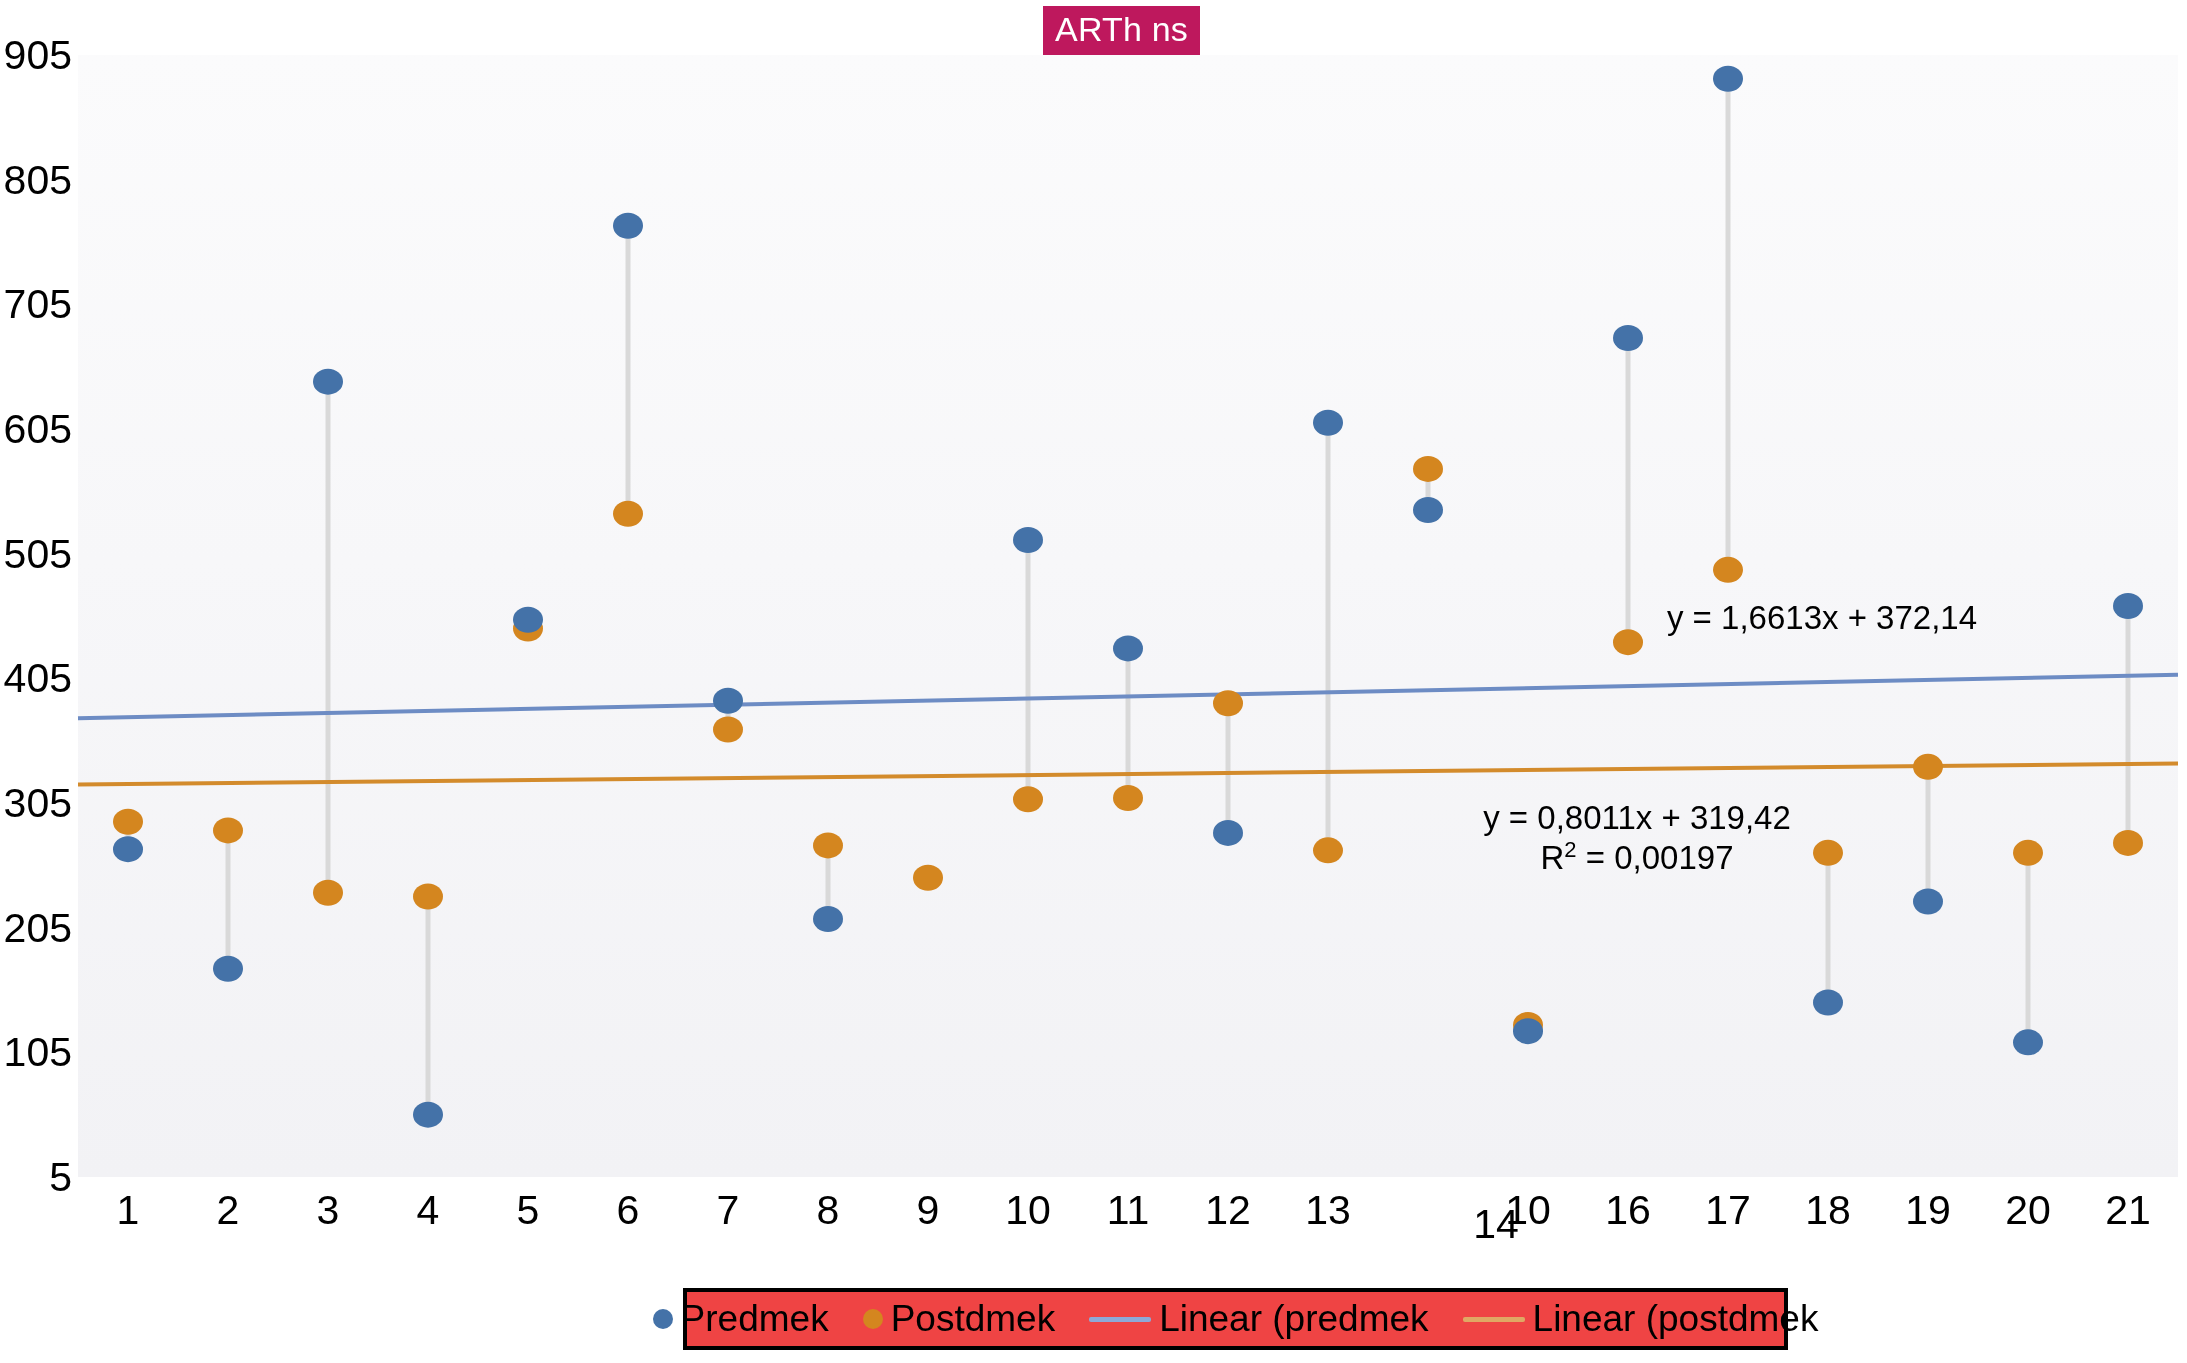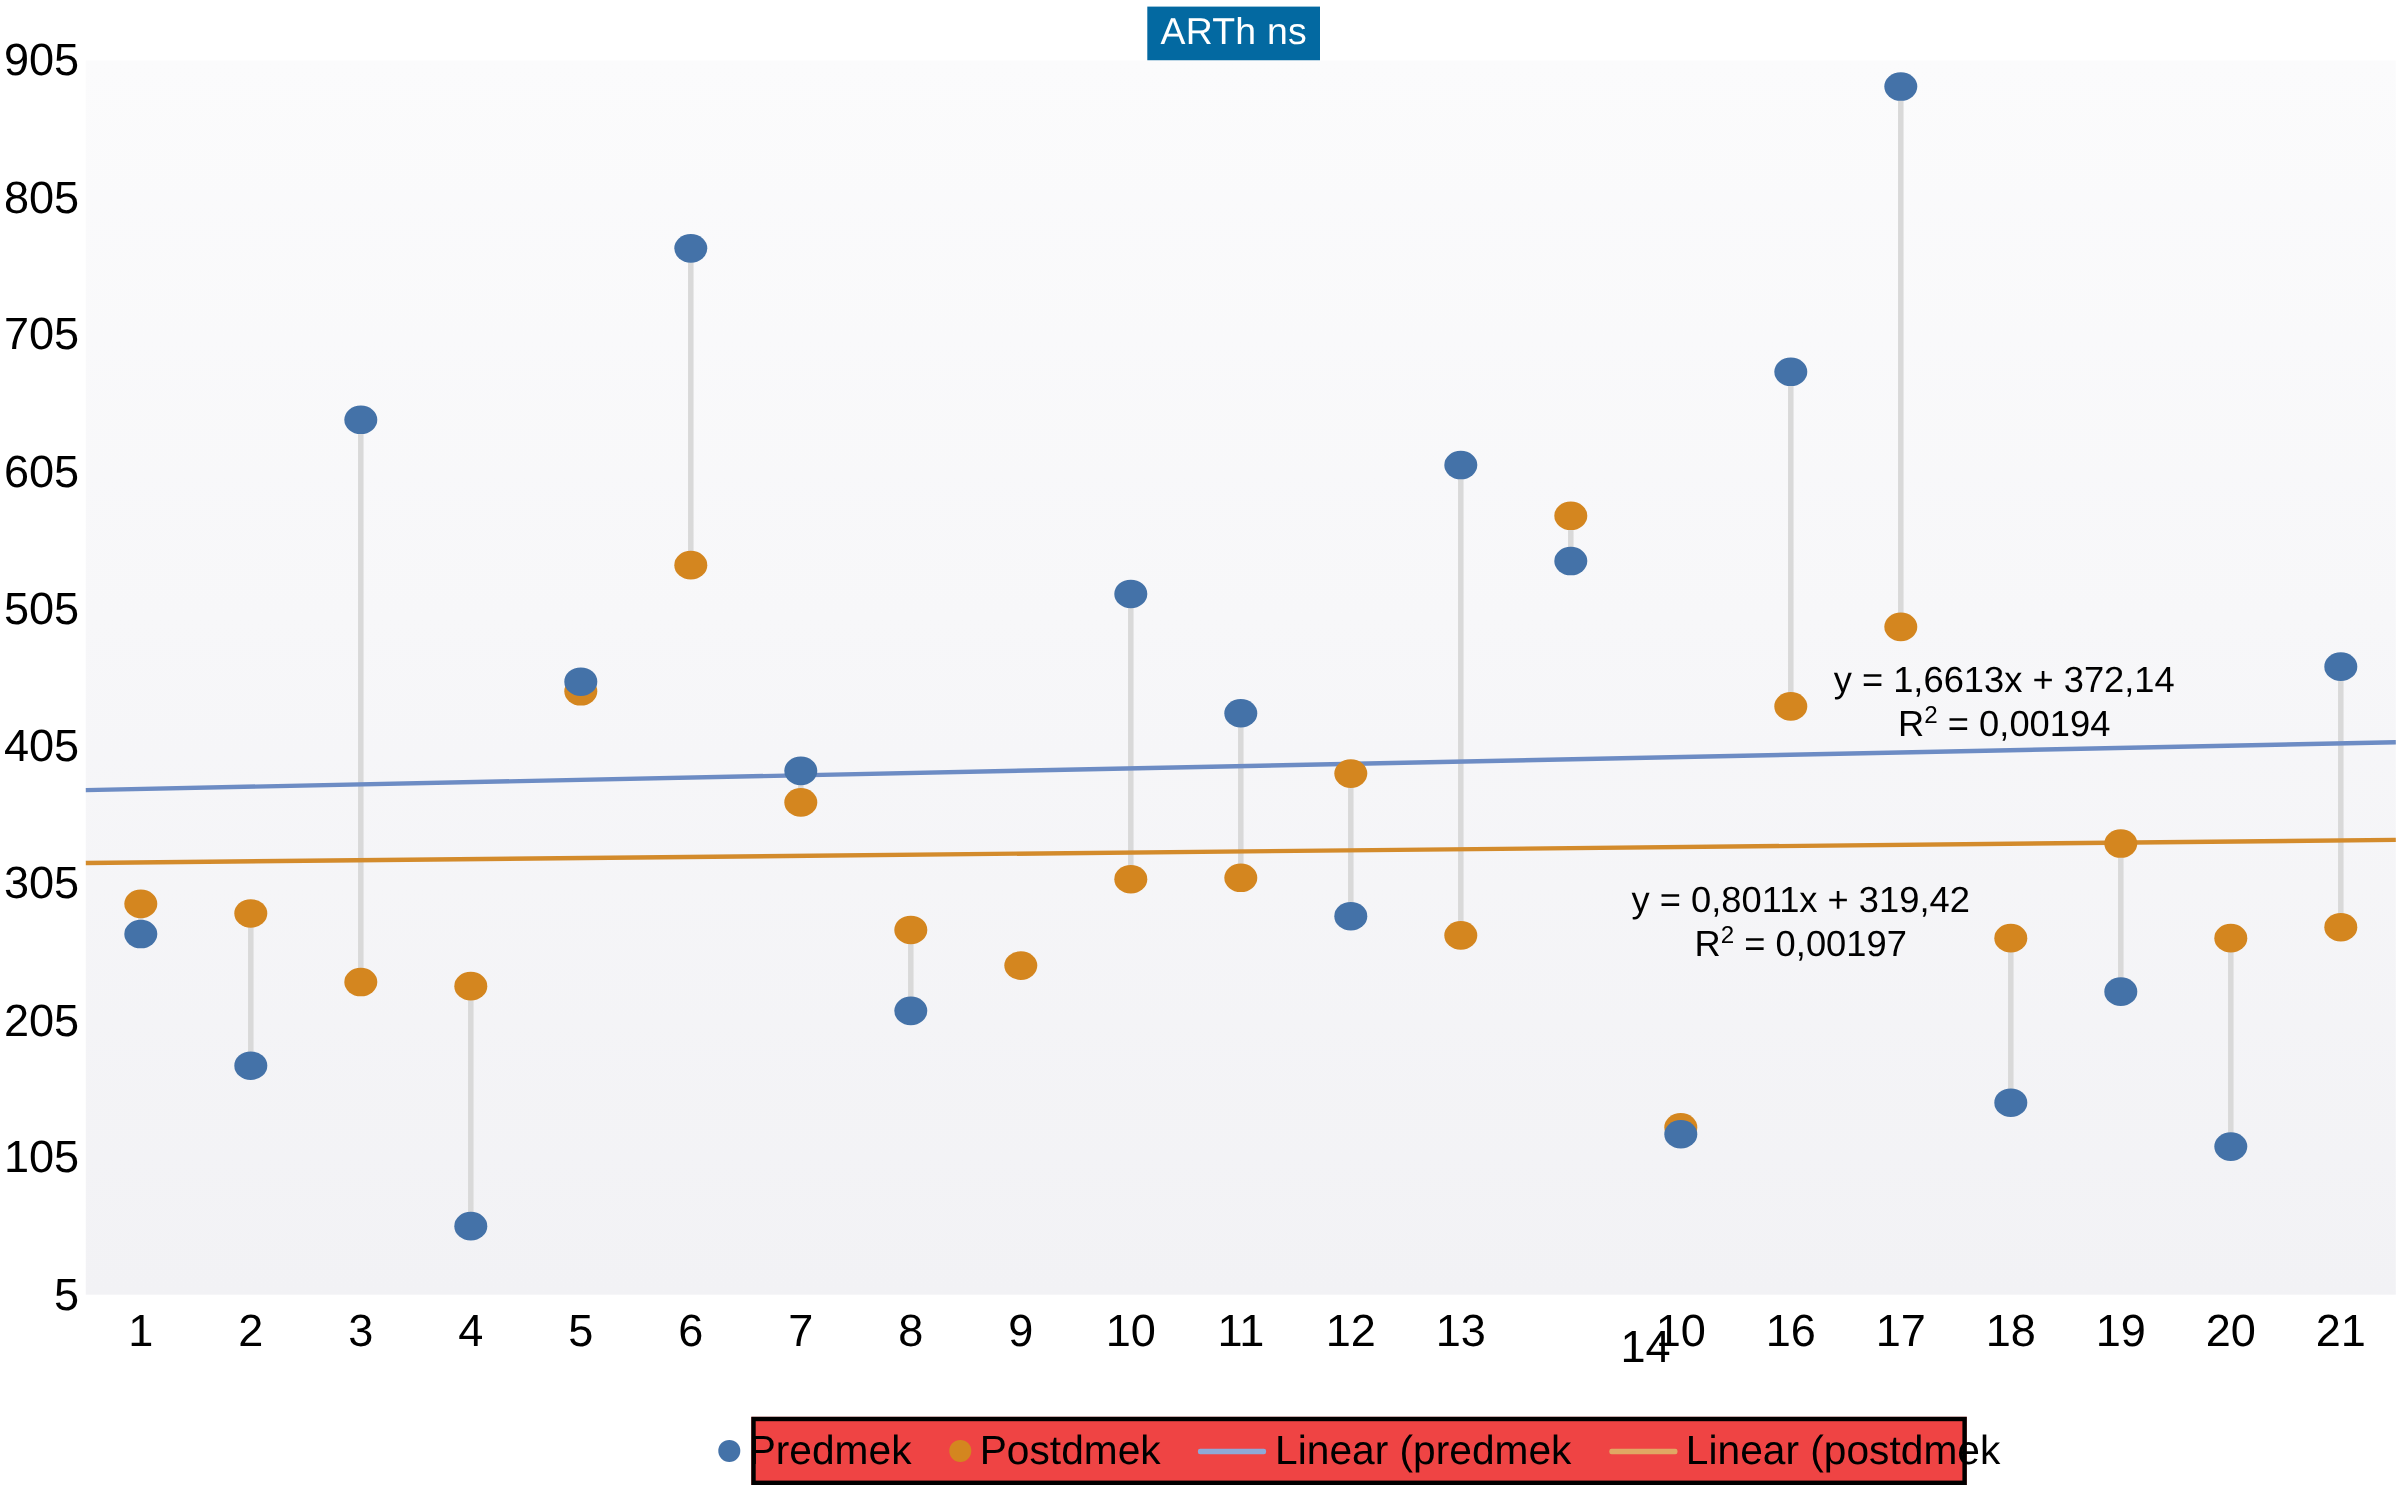--- a/index.html
+++ b/index.html
@@ -3,21 +3,21 @@
 <meta charset="utf-8">
 <style>
   html,body{margin:0;padding:0;background:#ffffff;}
   body{width:2187px;height:1363px;font-family:"Liberation Sans",sans-serif;-webkit-font-smoothing:antialiased;}
   #root{position:relative;width:2187px;height:1363px;overflow:hidden;background:#fff;}
 
   
   .chart-title{
     position:absolute;
     left:1043px; top:6px;
-    background:#0369a1;
+    background:#be185d;
     color:#ffffff;
     font-size:34px;
     line-height:40px;
     padding:3px 12px 6px 12px;
     letter-spacing:0.2px;
     white-space:nowrap;
   }
 
   
   .plot-area{
@@ -199,21 +199,20 @@
         <ellipse cx="1728" cy="78.68666666666672" rx="15" ry="13" fill="#4472a8"></ellipse>
         <ellipse cx="1828" cy="1002.4666666666667" rx="15" ry="13" fill="#4472a8"></ellipse>
         <ellipse cx="1928" cy="901.4866666666667" rx="15" ry="13" fill="#4472a8"></ellipse>
         <ellipse cx="2028" cy="1042.3600000000001" rx="15" ry="13" fill="#4472a8"></ellipse>
         <ellipse cx="2128" cy="606.0266666666668" rx="15" ry="13" fill="#4472a8"></ellipse>
       </g>
   </svg>
 
   <div class="eqn" id="eqn-pre">
     <div>y = 1,6613x + 372,14</div>
-    <div><span>R</span><sup>2</sup><span> = 0,00194</span></div>
   </div>
 
   <div class="eqn" id="eqn-post">
     <div>y = 0,8011x + 319,42</div>
     <div><span>R</span><sup>2</sup><span> = 0,00197</span></div>
   </div>
 
   <div class="legend">
       <div class="legend-item">
         <span class="dot-blue"></span>

